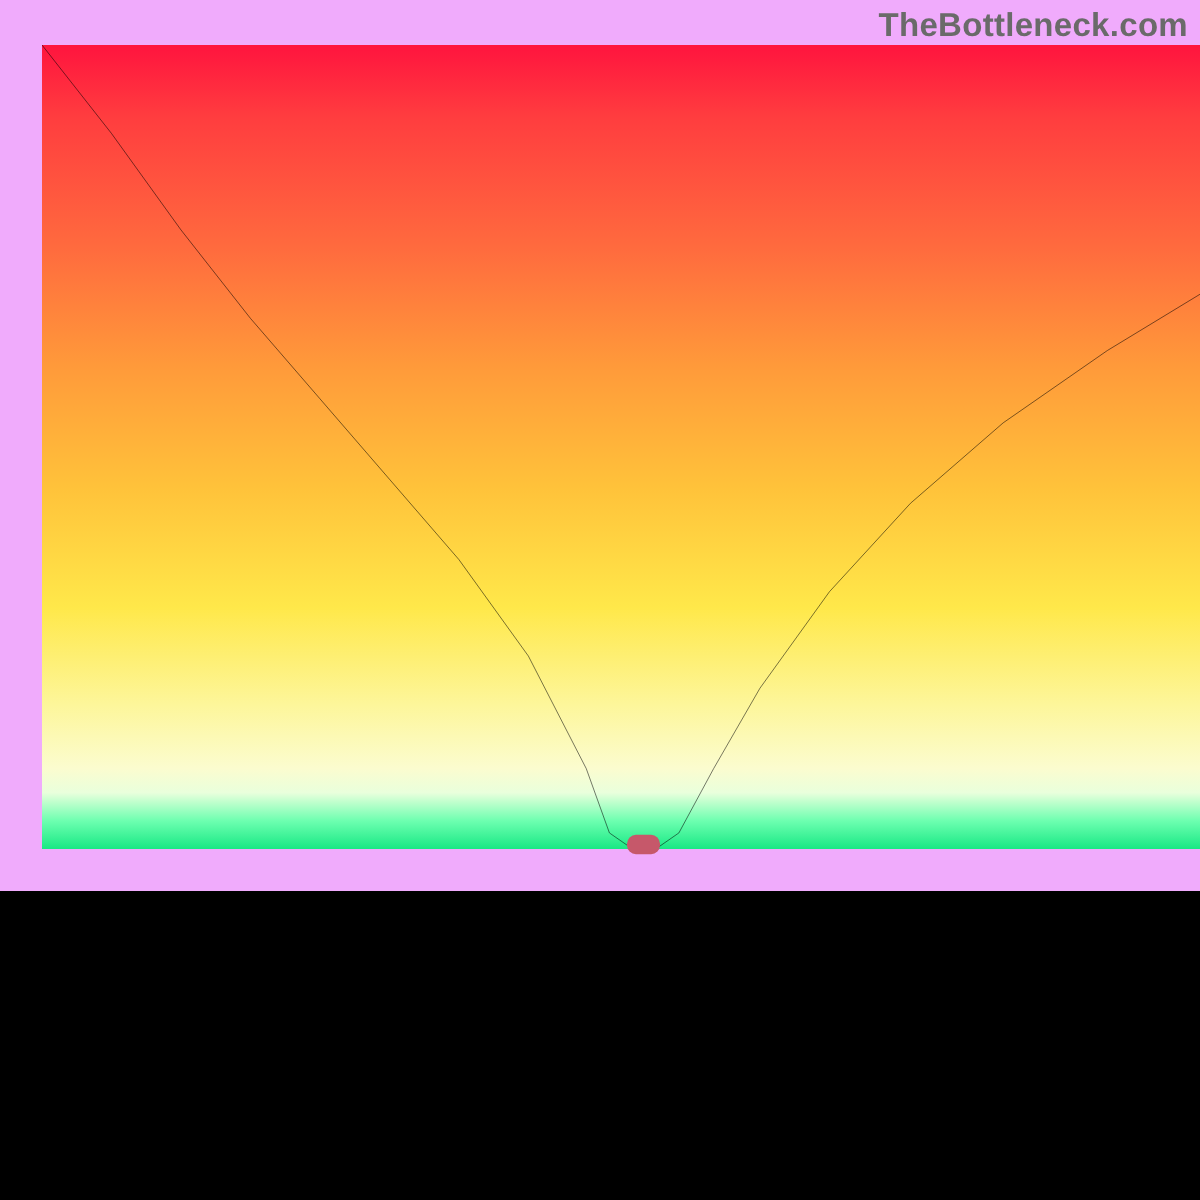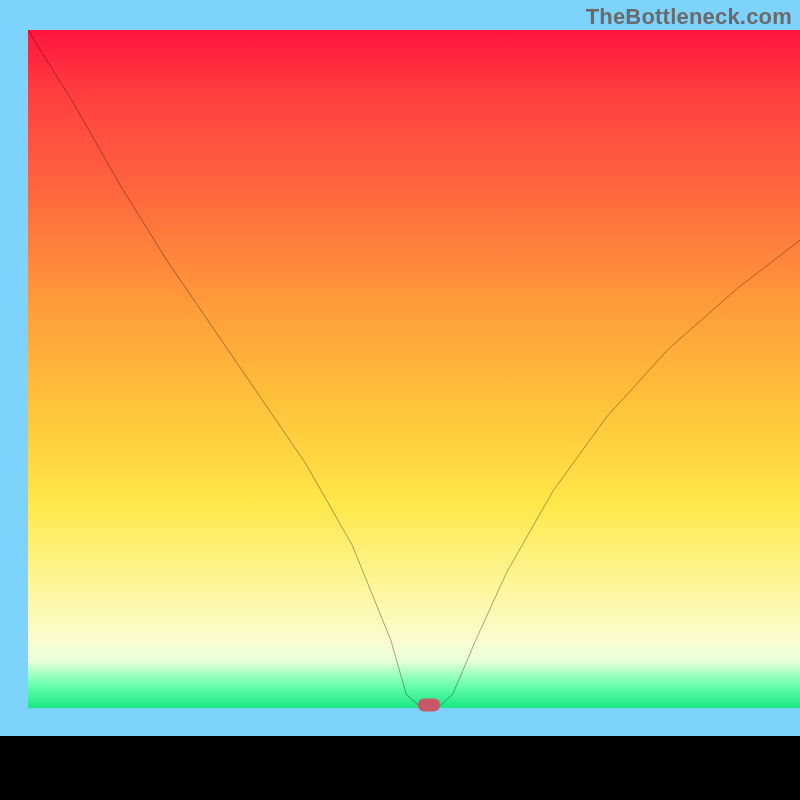--- a/index.html
+++ b/index.html
@@ -1,21 +1,21 @@
 <!DOCTYPE html>
 <html><head>
 <meta charset="utf-8">
 <style>
   * { margin: 0; padding: 0; box-sizing: border-box; }
   html, body { width: 800px; height: 800px; overflow: hidden; background: #000; }
   .frame {
     position: relative;
     width: 800px;
-    height: 736px;
-    background: #7dd3fc;
+    height: 594px;
+    background: #f0abfc;
   }
   .watermark {
     position: absolute;
     top: 4px;
     right: 8px;
     font-family: Arial, Helvetica, sans-serif;
     font-size: 22px;
     font-weight: 600;
     color: #6a6a6a;
     letter-spacing: 0.2px;

